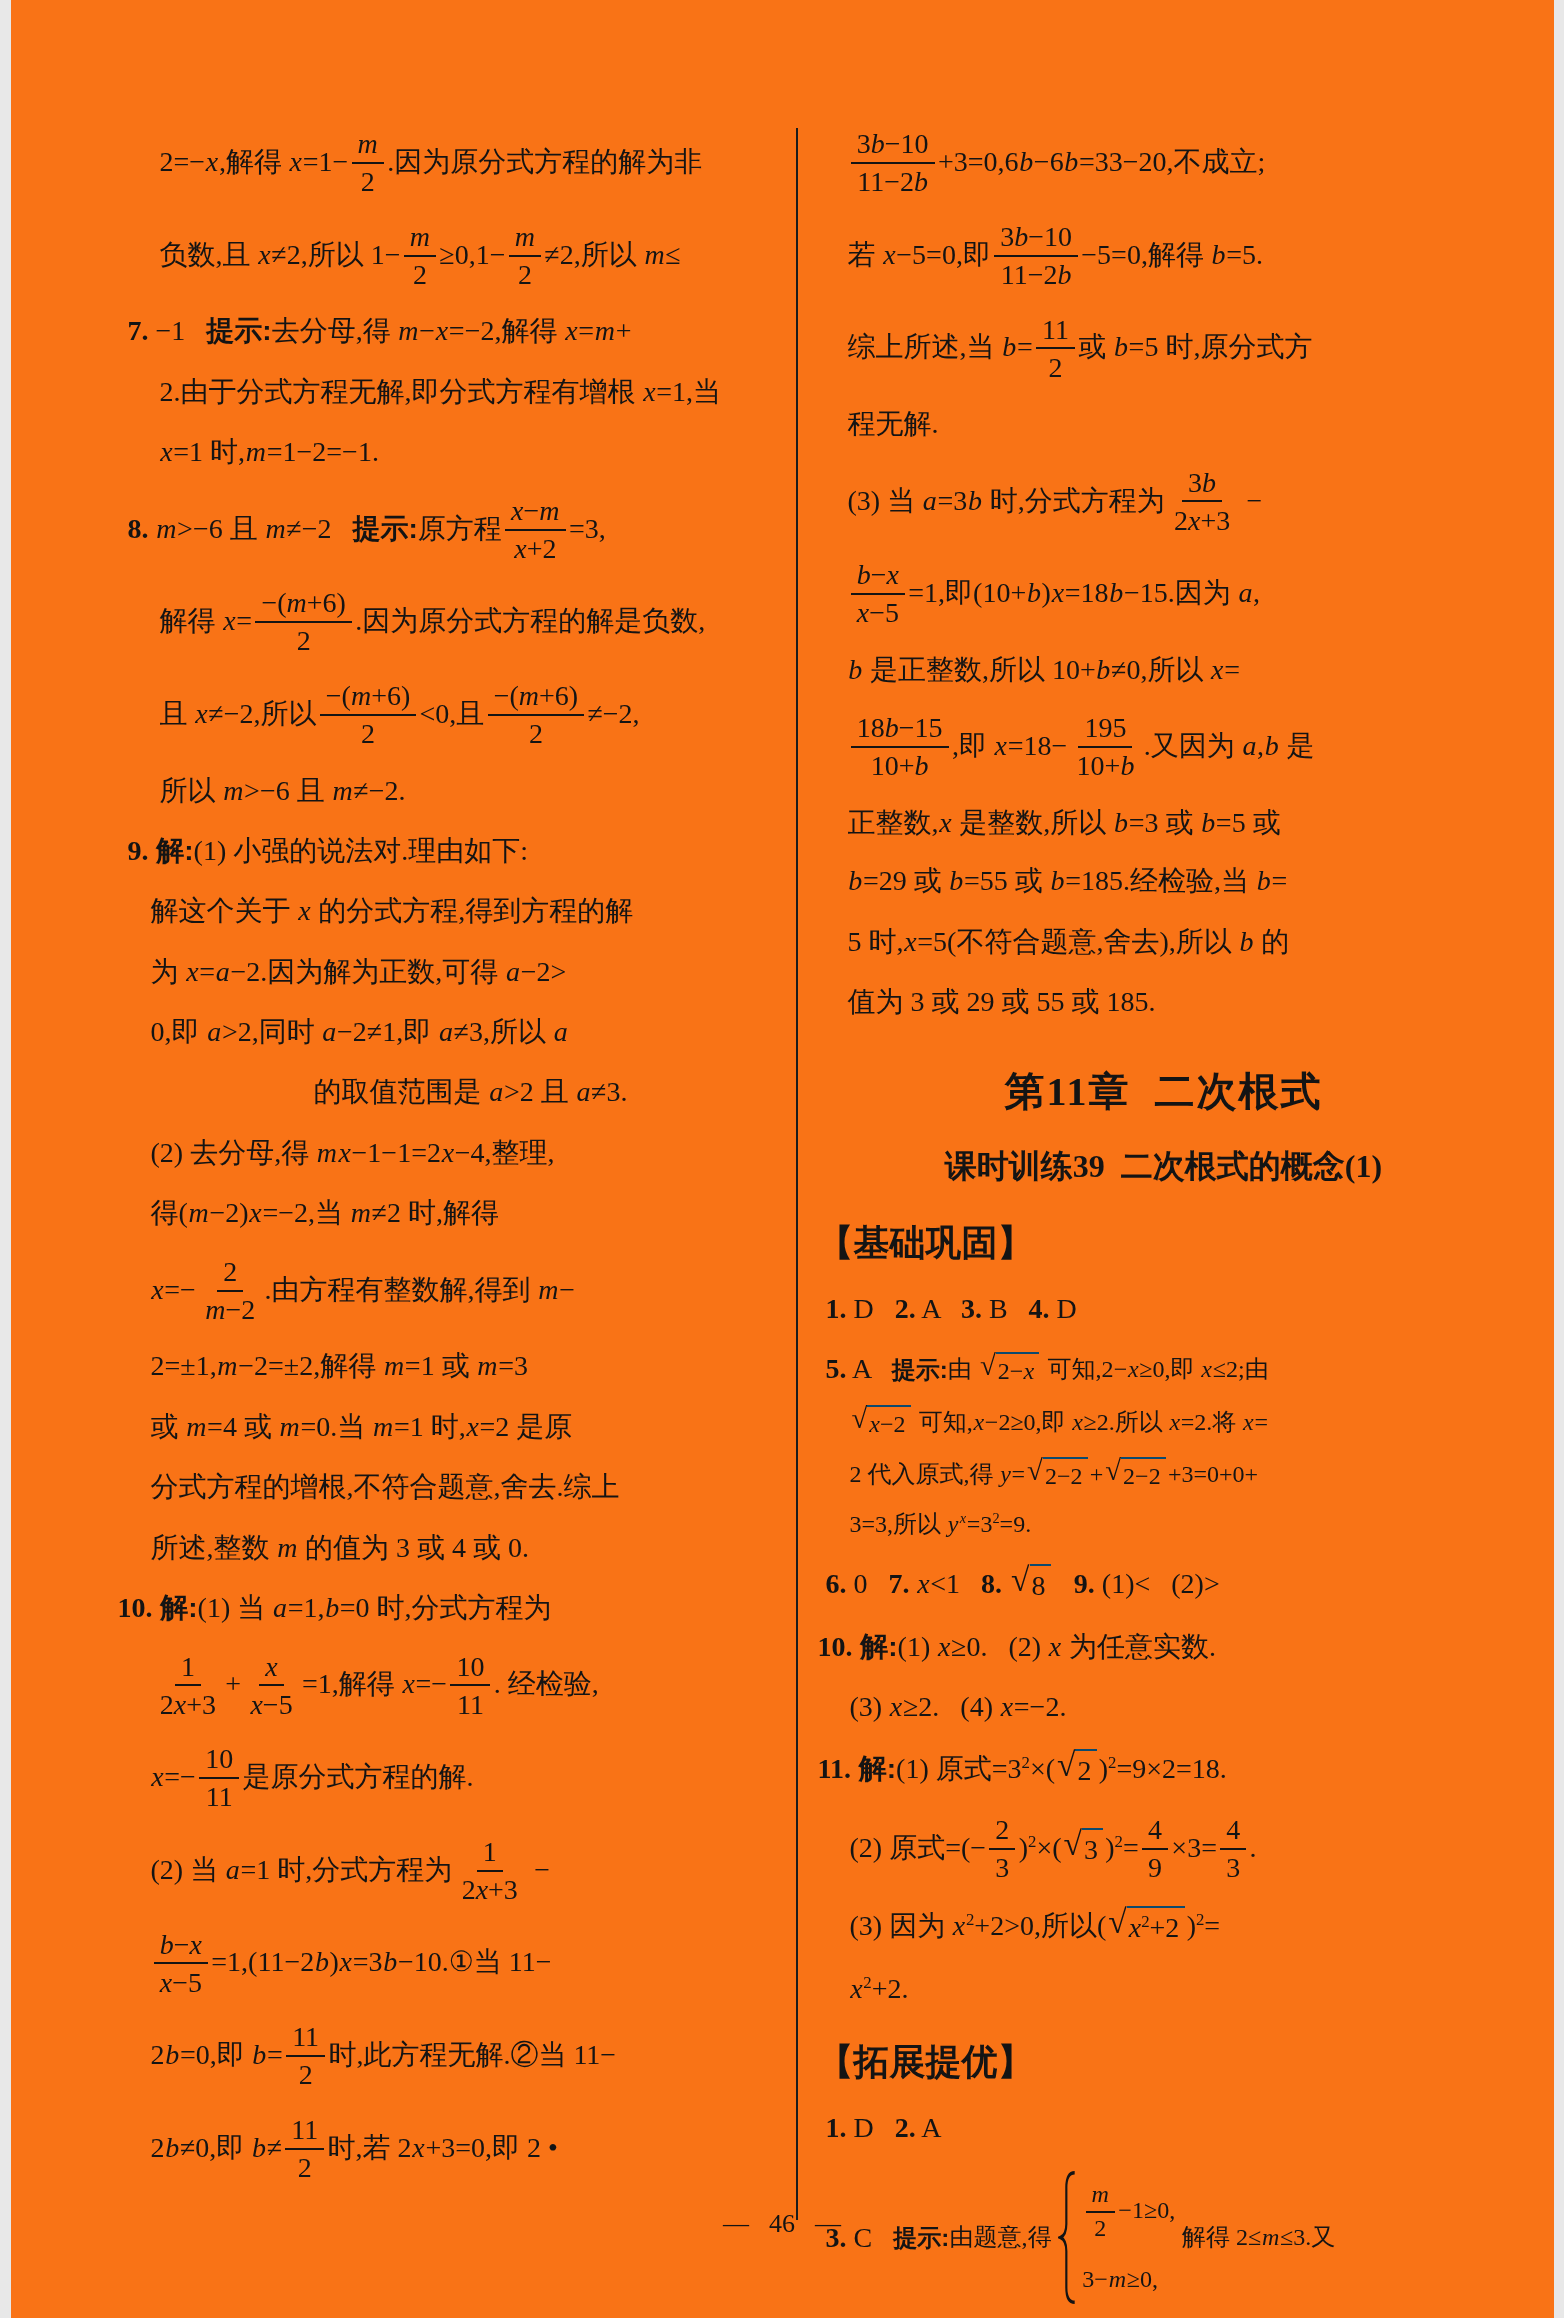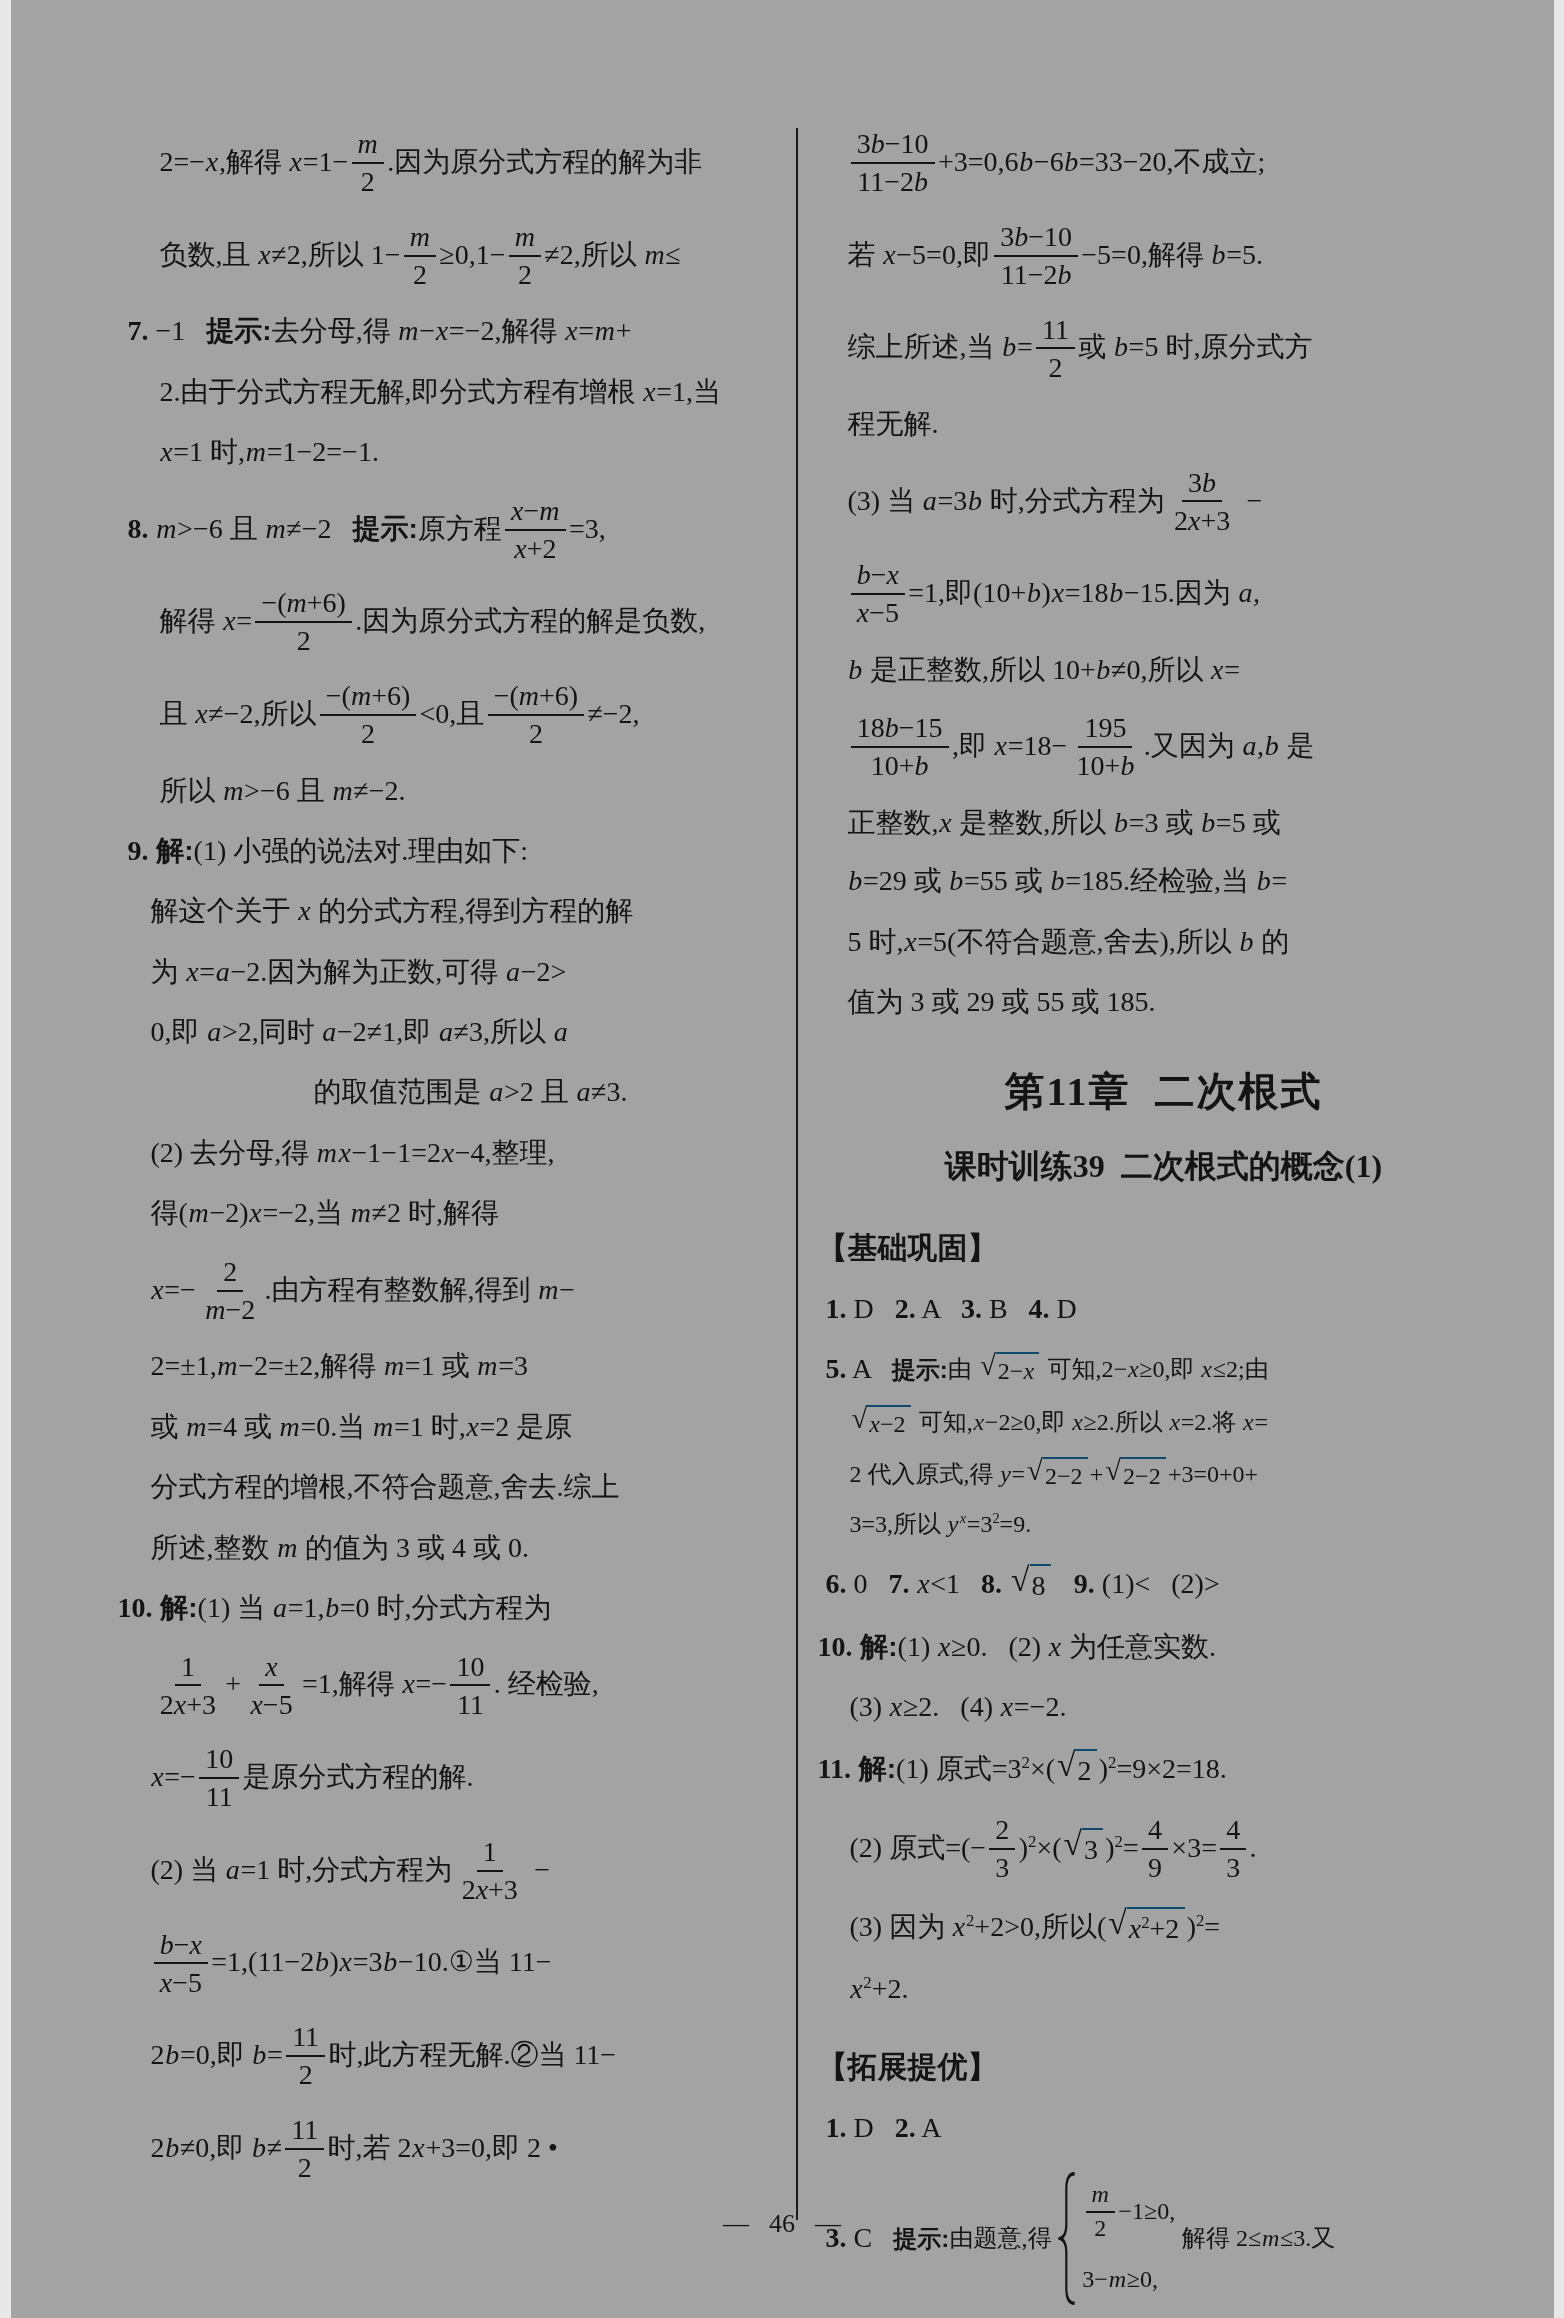--- a/index.html
+++ b/index.html
@@ -1,40 +1,40 @@
 <!DOCTYPE html>
 <html style="font-size:10.5px"><head>
 <meta charset="utf-8">
 <style>
   html,body{margin:0;padding:0;background:#e8e8e8;}
   .page{
     position:relative;
     width:1543px;height:2319px;
     margin:0 auto;
-    background:#a3a3a3;
+    background:#f97316;
     color:#141414;
     font-family:"Liberation Serif","DejaVu Serif",serif;
     overflow:hidden;
   }
   .col{position:absolute;top:128px;display:flex;flex-direction:column;}
   #col-left{left:107px;width:673px;}
   #col-right{left:807px;width:692px;}
 
   .line{
     display:flex;align-items:center;
     margin-top:24px;
     font-size:28px;line-height:1.3;
     white-space:pre;
   }
   .line.first{margin-top:0;}
   .line.sm{font-size:24px;margin-top:17px;}
   .line.h1{font-size:40px;font-weight:700;justify-content:center;margin-top:46px;letter-spacing:2px;}
   .line.h2{font-size:32px;font-weight:700;justify-content:center;margin-top:28px;}
   .line.section{
-    font-size:30px;font-weight:700;margin-top:40px;
+    font-size:36px;font-weight:700;margin-top:32px;
     font-family:"Liberation Sans","DejaVu Sans",sans-serif;
   }
 
   .inum{font-weight:700;}
   .lbl{font-weight:700;font-family:"Liberation Sans","DejaVu Sans",sans-serif;}
   .mrun i{font-style:italic;padding:0 0.7px;}
   sup{font-size:0.6em;line-height:0;vertical-align:super;}
 
   .frac{
     display:inline-flex;flex-direction:column;align-items:center;

